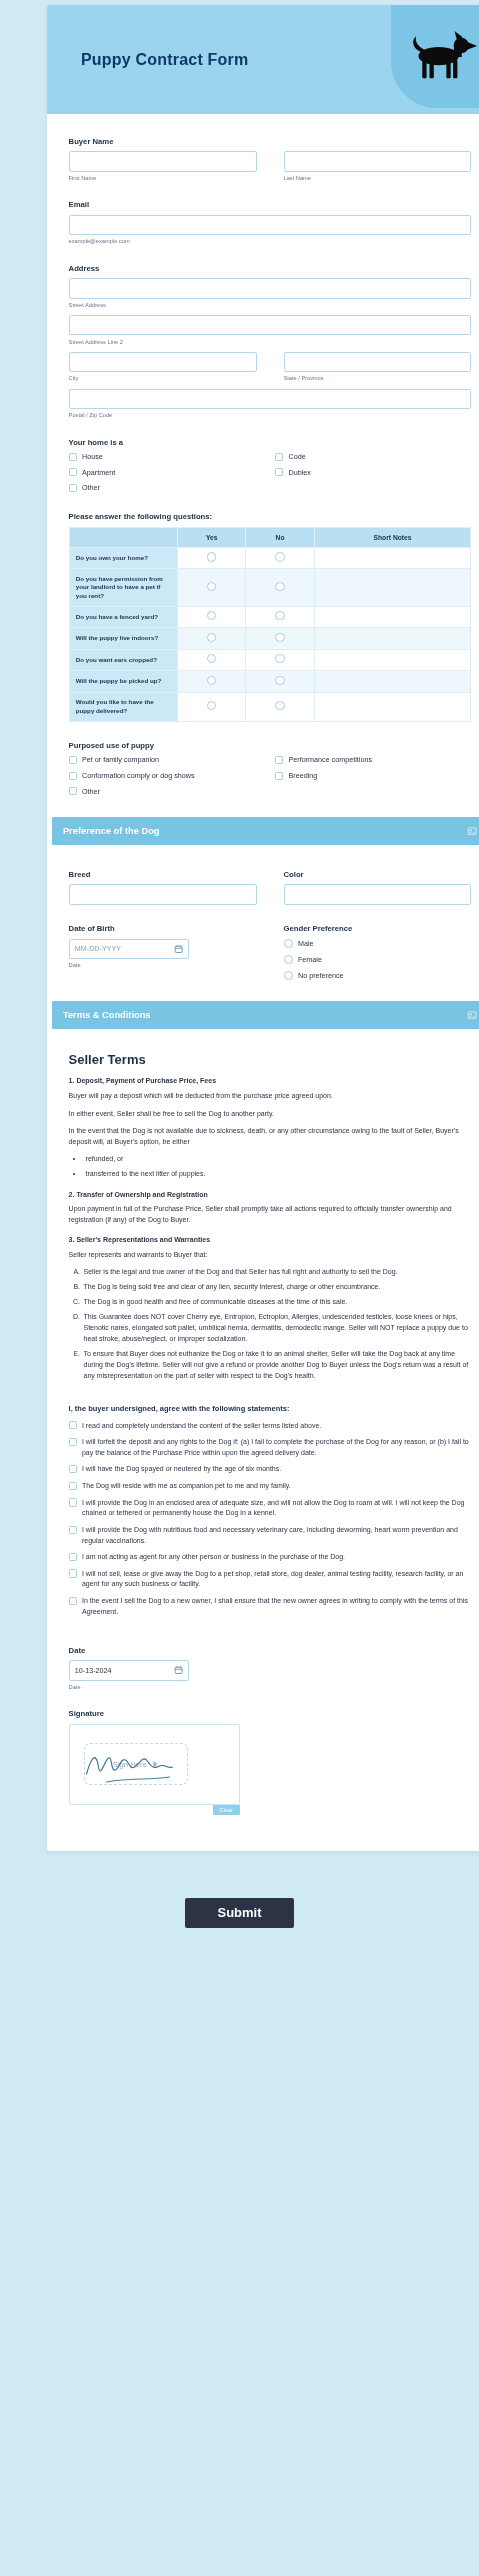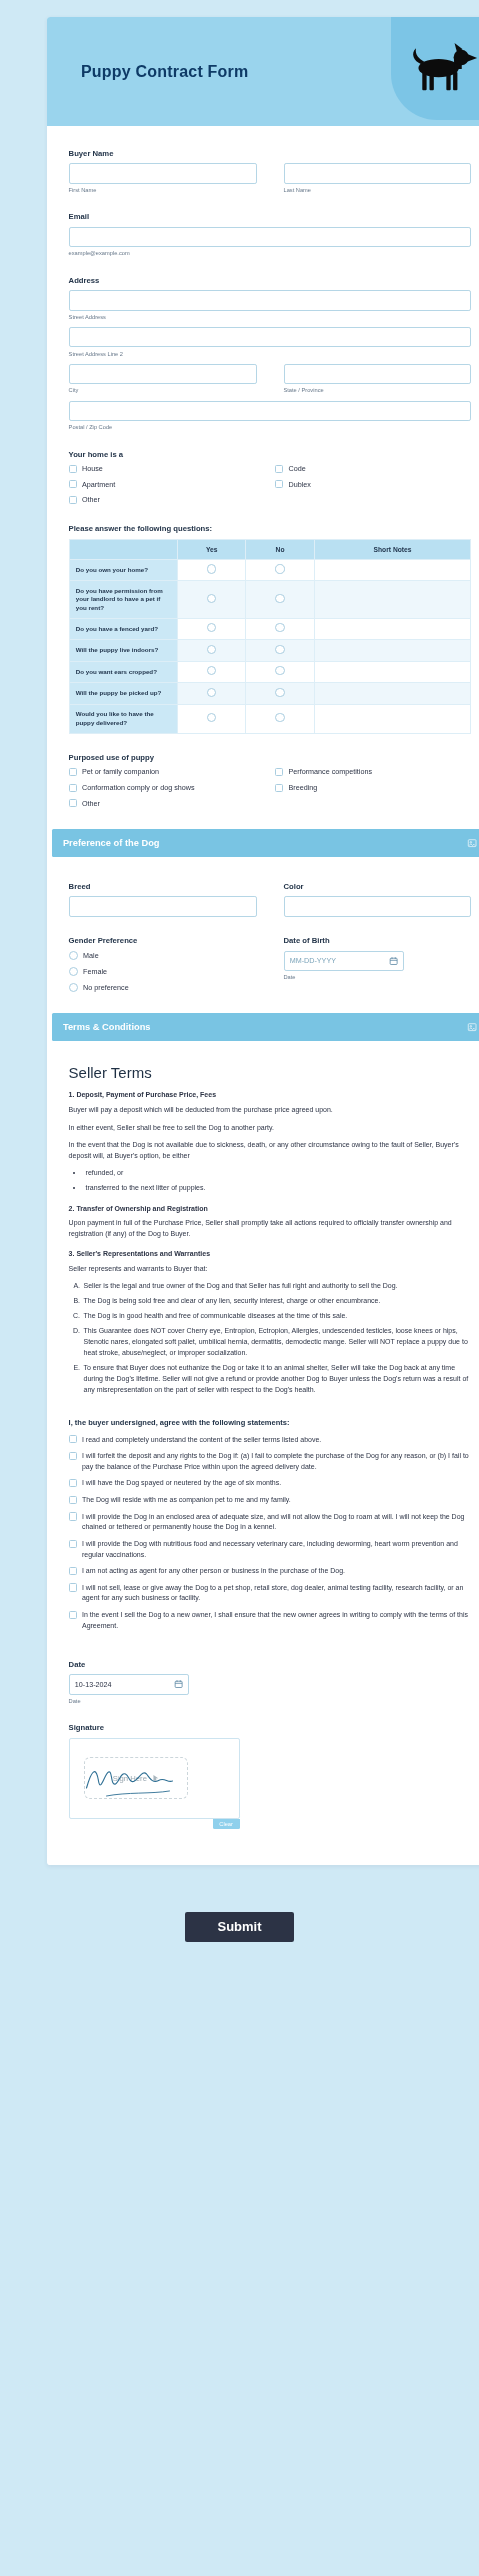--- a/index.html
+++ b/index.html
@@ -3,21 +3,21 @@
 <meta charset="utf-8">
 <style>
   * { box-sizing: border-box; }
   body {
     margin: 0;
     background: #cfe9f5;
     font-family: "Liberation Sans", sans-serif;
     color: #2c3345;
     min-height: 2782px;
   }
-  .page { width: 385px; margin: 12px auto; padding-top: 5.2px; }
+  .page { width: 385px; margin: 0 auto; padding-top: 5.2px; }
   .card {
     width: 446px; margin: 0 auto; background: #ffffff;
     border-radius: 3.1px; overflow: visible;
     box-shadow: 0 1.5px 4.6px rgba(37,45,91,.07);
   }
   
   .form-header {
     position: relative; height: 109px; background: #9ad4ed;
     border-radius: 3.1px 3.1px 0 0; overflow: hidden;
   }
@@ -83,21 +83,21 @@
   .q-table tbody tr:nth-child(even) td.choice,
   .q-table tbody tr:nth-child(even) td.notes { background: #eef7fc; }
   
   .section-bar {
     background: #79c4e3; color: #fff; font-size: 9.3px; font-weight: 700;
     padding: 8.8px 11.3px; border-radius: 1.5px; margin: 21.6px 4.6px 2.1px;
     display: flex; justify-content: space-between; align-items: center;
   }
   .section-bar svg { width: 10.3px; height: 10.3px; opacity: .9; }
   
-  .terms h3 { font-size: 15px; font-weight: 400; margin: 17.5px 0 2.1px; color: #1f3044; }
+  .terms h3 { font-size: 13px; font-weight: 700; margin: 17.5px 0 2.1px; color: #1f3044; }
   .terms .t-sub { font-weight: 700; font-size: 7px; margin: 10.3px 0 3.1px; }
   .terms p { font-size: 7px; line-height: 1.55; margin: 6.7px 0; }
   .terms ul { list-style: disc; padding-left: 15.5px; margin: 5.2px 0; font-size: 7px; line-height: 1.55; }
   .terms ol { list-style: upper-alpha; padding-left: 13.4px; margin: 5.2px 0; font-size: 7px; line-height: 1.55; }
   .terms li { margin-bottom: 4.1px; padding-left: 1.5px; }
   .stmt-label { font-size: 7.5px; font-weight: 700; color: #24354a; margin: 23px 0 7.2px; display: block; }
   .stmt { display: flex; gap: 5.2px; margin: 6.2px 0; font-size: 7px; line-height: 1.5; }
   
   .sig-pad {
     width: 171px; height: 81px; border: 0.5px solid #cde4f0; border-radius: 2.1px;
@@ -329,49 +329,49 @@
           <input class="input" type="text" style="">
         </div>
         <div class="col">
           <label class="f-label">Color</label>
           <input class="input" type="text" style="">
         </div>
       </div>
 
       <div class="row">
         <div class="col">
+          <label class="f-label">Date of Birth</label>
+          <div class="input-wrap w230">
+            <input class="input input-date" type="text" placeholder="MM-DD-YYYY" style="">
+            <svg class="cal-icon" viewBox="0 0 20 20">
+              <rect x="2.5" y="4" width="15" height="13.5" rx="2" fill="none" stroke="#4e7e9d" stroke-width="1.6"></rect>
+              <line x1="2.5" y1="8.5" x2="17.5" y2="8.5" stroke="#4e7e9d" stroke-width="1.6"></line>
+              <line x1="6.5" y1="2" x2="6.5" y2="5.5" stroke="#4e7e9d" stroke-width="1.6"></line>
+              <line x1="13.5" y1="2" x2="13.5" y2="5.5" stroke="#4e7e9d" stroke-width="1.6"></line>
+            </svg>
+          </div>
+          <div class="sublabel">Date</div>
+        </div>
+        <div class="col">
           <label class="f-label">Gender Preference</label>
           <div class="radio-stack">
             <div class="radio-item">
               <span class="radio"></span>
               <span>Male</span>
             </div>
             <div class="radio-item">
               <span class="radio"></span>
               <span>Female</span>
             </div>
             <div class="radio-item">
               <span class="radio"></span>
               <span>No preference</span>
             </div>
           </div>
         </div>
-        <div class="col">
-          <label class="f-label">Date of Birth</label>
-          <div class="input-wrap w230">
-            <input class="input input-date" type="text" placeholder="MM-DD-YYYY" style="">
-            <svg class="cal-icon" viewBox="0 0 20 20">
-              <rect x="2.5" y="4" width="15" height="13.5" rx="2" fill="none" stroke="#4e7e9d" stroke-width="1.6"></rect>
-              <line x1="2.5" y1="8.5" x2="17.5" y2="8.5" stroke="#4e7e9d" stroke-width="1.6"></line>
-              <line x1="6.5" y1="2" x2="6.5" y2="5.5" stroke="#4e7e9d" stroke-width="1.6"></line>
-              <line x1="13.5" y1="2" x2="13.5" y2="5.5" stroke="#4e7e9d" stroke-width="1.6"></line>
-            </svg>
-          </div>
-          <div class="sublabel">Date</div>
-        </div>
       </div>
     </div>
 
     <div class="section-bar">
       <span>Terms &amp; Conditions</span>
       <svg viewBox="0 0 24 24" fill="none" stroke="#ffffff" stroke-width="1.7">
         <rect x="3" y="4" width="18" height="16" rx="2"></rect>
         <circle cx="9" cy="10" r="1.8"></circle>
         <path d="M4.5 18 l4.5-4.5 4 4 3-3 3.5 3.5"></path>
       </svg>

